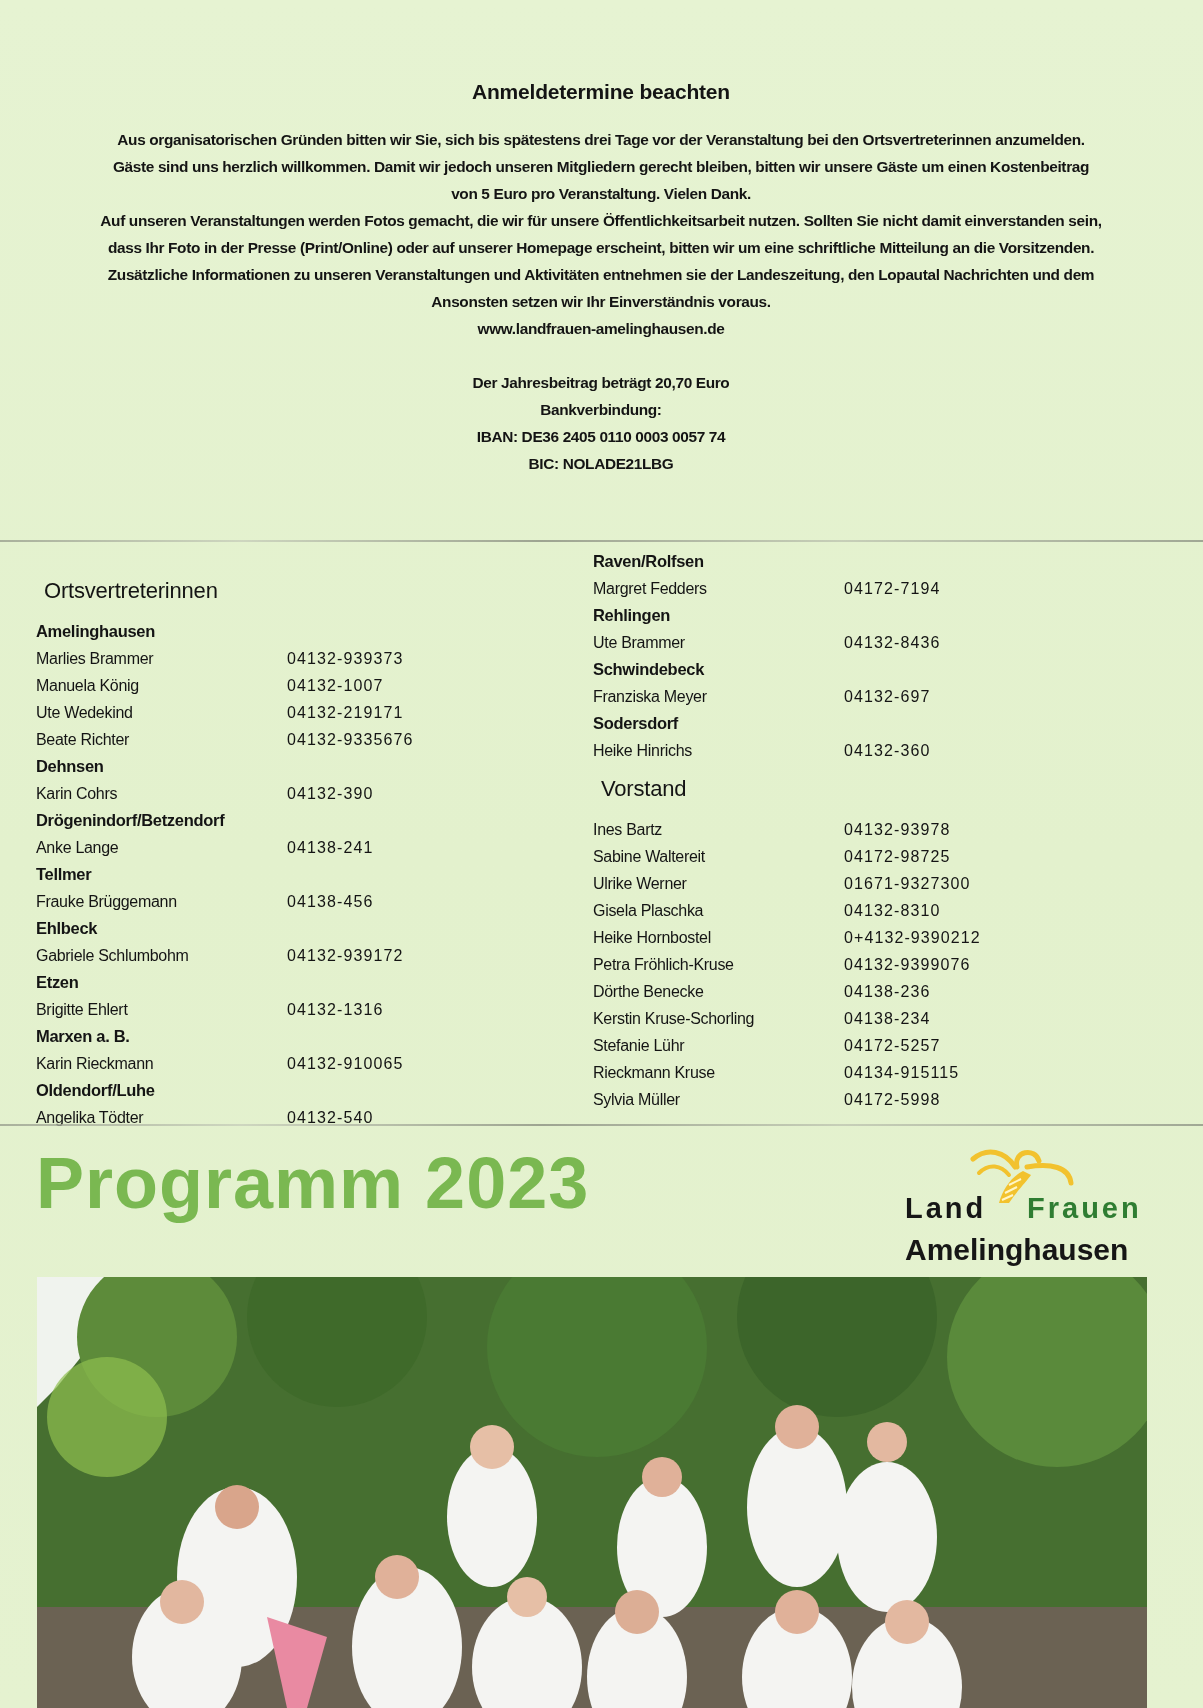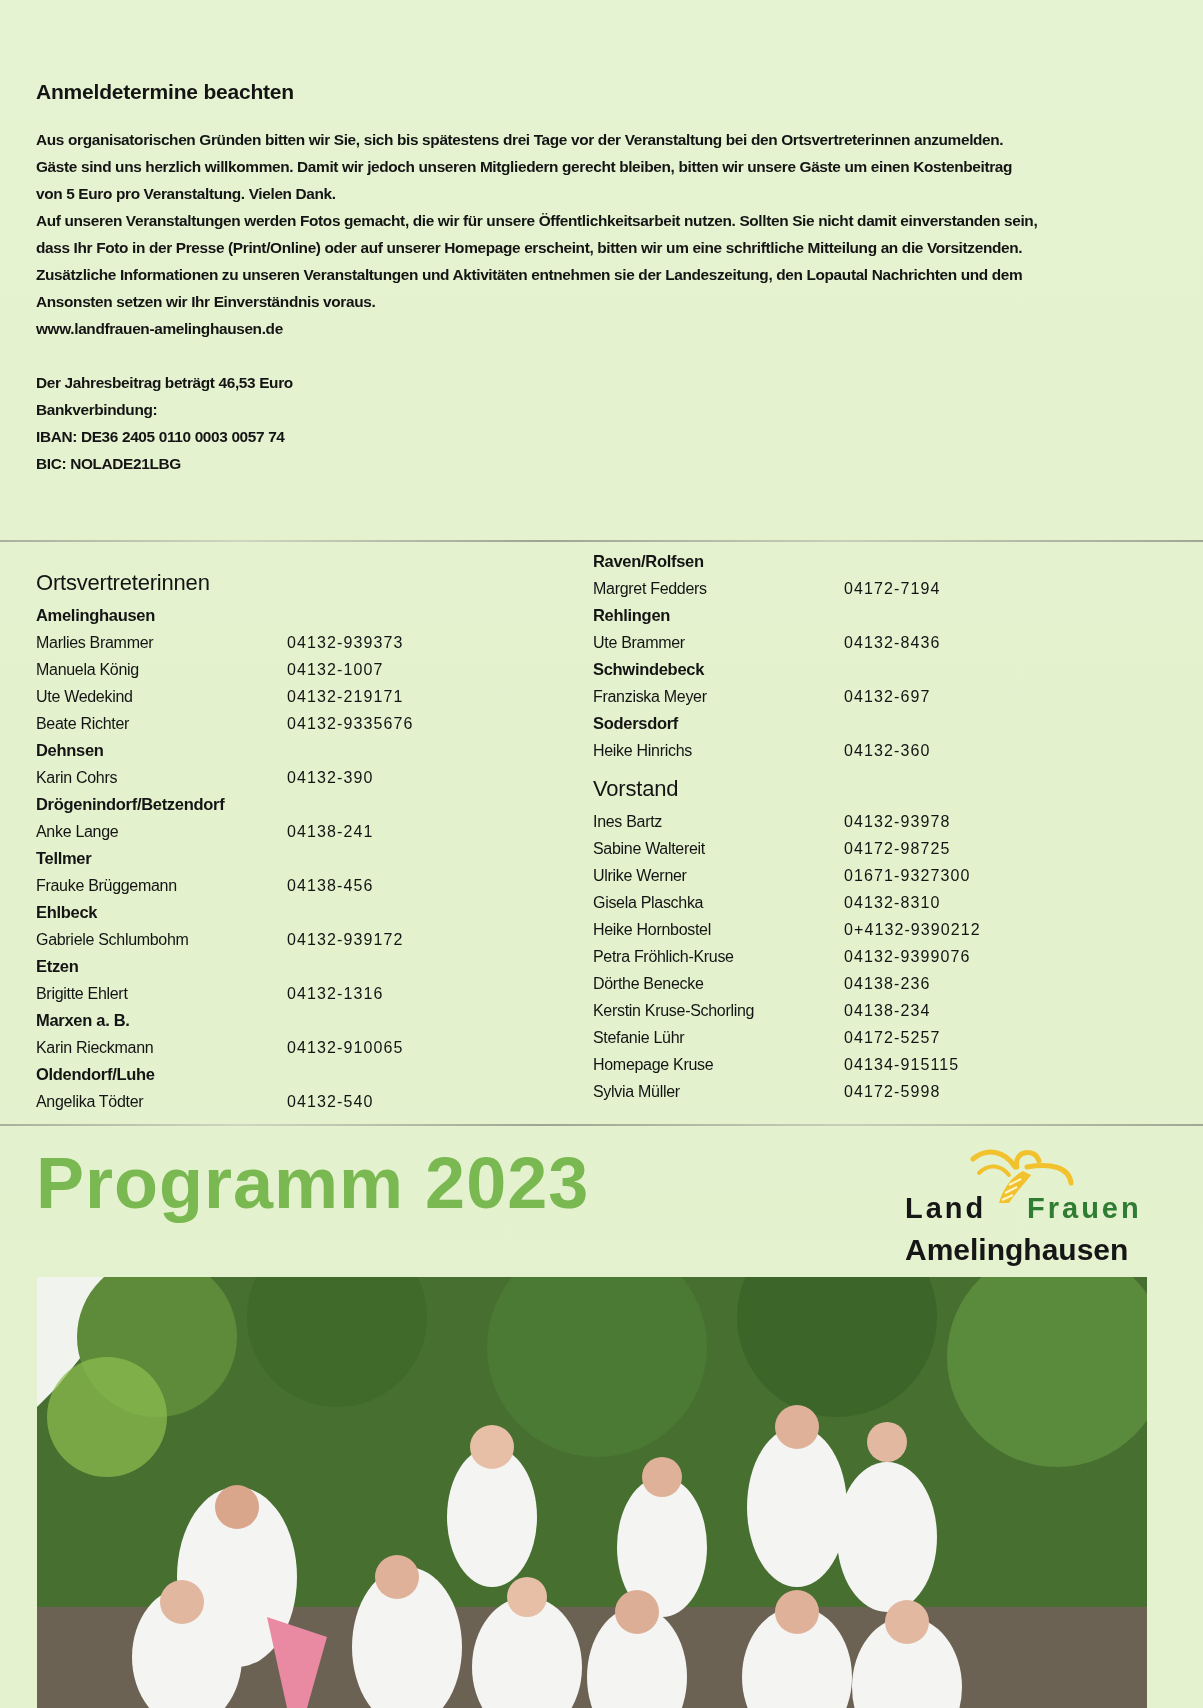--- a/index.html
+++ b/index.html
@@ -3,28 +3,28 @@
   <meta charset="utf-8">
   <style>
     html, body { margin: 0; padding: 0; }
     body {
       width: 1203px; height: 1708px; overflow: hidden; position: relative;
       background: #e4f2cf;
       font-family: "Liberation Sans", "DejaVu Sans", sans-serif;
       color: #141414;
     }
     .page { position: absolute; inset: 0; background: linear-gradient(180deg,#e6f3d2 0%,#e3f1cd 50%,#e5f2d0 100%); }
-    .top { position: absolute; left: 36px; top: 80px; width: 1130px; }
+    .top { position: absolute; left: 36px; top: 80px; width: 1130px; text-align: center; }
     .top h2 { margin: 0 0 22px 0; font-size: 21px; font-weight: bold; letter-spacing: -0.2px; }
     .top p { margin: 0; font-size: 15.4px; font-weight: bold; line-height: 27px; letter-spacing: -0.35px; }
     .gap { height: 27px; }
     .fold { position: absolute; left: 0; width: 1203px; height: 2px;
       background: linear-gradient(90deg,#9aa08f,#c8cfbb 20%,#8c9182 45%,#bfc6b2 70%,#8f9586); opacity:.8; }
     .col { position: absolute; }
-    .col h3 { margin: 0; font-size: 22px; font-weight: normal; letter-spacing: -0.2px; height: 38px; line-height: 38px; }
+    .col h3 { margin: 8px; font-size: 22px; font-weight: normal; letter-spacing: -0.2px; height: 38px; line-height: 38px; }
     .row { display: flex; height: 27px; line-height: 27px; font-size: 16px; }
     .row .name { width: 251px; letter-spacing: -0.3px; }
     .row .phone { letter-spacing: 1.1px; }
     .place { height: 27px; line-height: 27px; font-size: 16.5px; font-weight: bold; letter-spacing: -0.3px; }
     .title { position: absolute; left: 36px; top: 1138px; font-size: 72px; font-weight: bold;
       color: #7ab851; letter-spacing: 1px; line-height: 90px; }
     .logo { position: absolute; left: 905px; top: 1145px; width: 260px; height: 130px; }
     .logo .bee { position: absolute; left: 60px; top: 0; }
     .logo .land { position: absolute; left: 0; top: 47px; font-size: 29px; font-weight: bold; letter-spacing: 3px; color:#161616; }
     .logo .frauen { position: absolute; left: 122px; top: 47px; font-size: 29px; font-weight: bold; letter-spacing: 3px; color:#2f7d32; }
@@ -41,21 +41,21 @@
     <h2>Anmeldetermine beachten</h2>
     <p>Aus organisatorischen Gründen bitten wir Sie, sich bis spätestens drei Tage vor der Veranstaltung bei den Ortsvertreterinnen anzumelden.</p>
     <p>Gäste sind uns herzlich willkommen. Damit wir jedoch unseren Mitgliedern gerecht bleiben, bitten wir unsere Gäste um einen Kostenbeitrag</p>
     <p>von 5 Euro pro Veranstaltung. Vielen Dank.</p>
     <p>Auf unseren Veranstaltungen werden Fotos gemacht, die wir für unsere Öffentlichkeitsarbeit nutzen. Sollten Sie nicht damit einverstanden sein,</p>
     <p>dass Ihr Foto in der Presse (Print/Online) oder auf unserer Homepage erscheint, bitten wir um eine schriftliche Mitteilung an die Vorsitzenden.</p>
     <p>Zusätzliche Informationen zu unseren Veranstaltungen und Aktivitäten entnehmen sie der Landeszeitung, den Lopautal Nachrichten und dem</p>
     <p>Ansonsten setzen wir Ihr Einverständnis voraus.</p>
     <p>www.landfrauen-amelinghausen.de</p>
     <div class="gap"></div>
-    <p>Der Jahresbeitrag beträgt 46,53 Euro</p>
+    <p>Der Jahresbeitrag beträgt 20,70 Euro</p>
     <p>Bankverbindung:</p>
     <p>IBAN: DE36 2405 0110 0003 0057 74</p>
     <p>BIC: NOLADE21LBG</p>
   </section>
 
   <div class="fold" style="top:540px"></div>
 
   <section class="col" style="left:36px; top:564px;">
     <h3>Ortsvertreterinnen</h3>
 
@@ -173,21 +173,21 @@
       </div>
     <div class="row">
         <span class="name">Kerstin Kruse-Schorling</span>
         <span class="phone">04138-234</span>
       </div>
     <div class="row">
         <span class="name">Stefanie Lühr</span>
         <span class="phone">04172-5257</span>
       </div>
     <div class="row">
-        <span class="name">Homepage Kruse</span>
+        <span class="name">Rieckmann Kruse</span>
         <span class="phone">04134-915115</span>
       </div>
     <div class="row">
         <span class="name">Sylvia Müller</span>
         <span class="phone">04172-5998</span>
       </div>
   </section>
 
   <div class="fold" style="top:1124px"></div>
 

